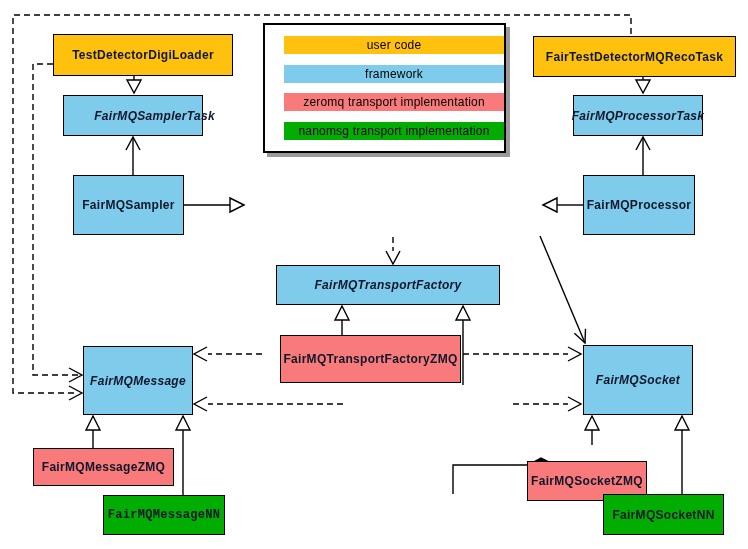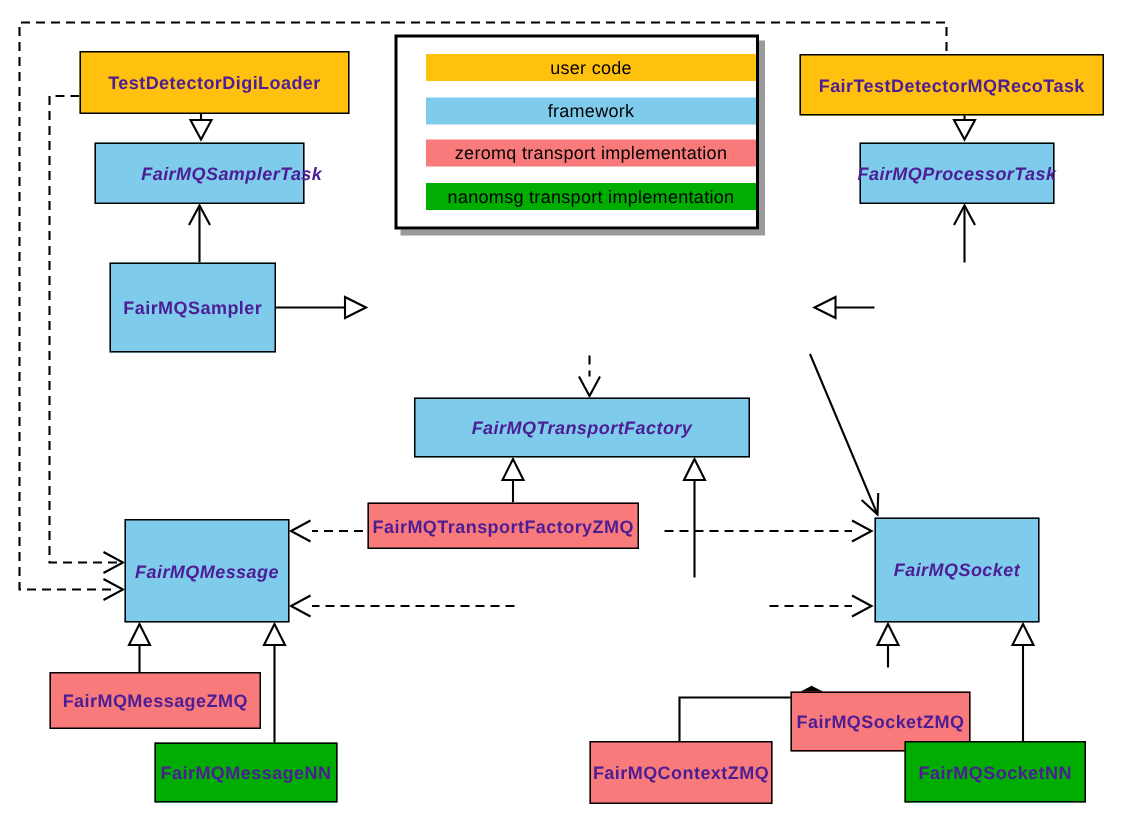--- a/index.html
+++ b/index.html
@@ -4,21 +4,21 @@
 <style>
   html,body{margin:0;padding:0;background:#fff;}
   .canvas{
     position:relative;width:748px;height:549px;background:#fff;overflow:hidden;
     font-family:"Liberation Sans",sans-serif;
   }
   .edges{position:absolute;left:0;top:0;width:748px;height:549px;}
   .node{
     position:absolute;display:flex;align-items:center;justify-content:center;
     border:1.5px solid #000;box-sizing:border-box;
-    font-weight:bold;font-size:12px;letter-spacing:.3px;color:#4c1d95;
+    font-weight:bold;font-size:12px;letter-spacing:.3px;color:#0f172a;
     text-align:center;white-space:nowrap;
   }
   .node.abstract{font-style:italic;}
   .legend{
     position:absolute;left:263px;top:23px;width:243px;height:130px;
     background:#fff;border:2px solid #000;box-sizing:border-box;
     box-shadow:4px 4px 0 #9a9a9a;
     display:flex;flex-direction:column;justify-content:space-evenly;align-items:center;padding-left:19px;
   }
   .legend-band{
@@ -100,33 +100,33 @@
 
   <div class="node" style="left: 533px; top: 36px; width: 203px; height: 41px; background-color: rgb(255, 193, 14);">FairTestDetectorMQRecoTask</div>
 
   <div class="node abstract" style="left: 63px; top: 95px; width: 140px; height: 41px; background-color: rgb(127, 203, 236); padding-left: 43px;">FairMQSamplerTask</div>
 
   <div class="node abstract" style="left: 573px; top: 95px; width: 130px; height: 41px; background-color: rgb(127, 203, 236);">FairMQProcessorTask</div>
 
   <div class="node" style="left: 73px; top: 175px; width: 111px; height: 60px; background-color: rgb(127, 203, 236);">FairMQSampler</div>
 
 
+  <div class="node" style="left: 583px; top: 175px; width: 112px; height: 60px; background-color: rgb(127, 203, 236);">FairMQProcessor</div>
 
   <div class="node abstract" style="left: 276px; top: 265px; width: 224px; height: 40px; background-color: rgb(127, 203, 236);">FairMQTransportFactory</div>
 
-  <div class="node" style="left: 245px; top: 335px; width: 181px; height: 31px; background-color: rgb(248, 122, 122);">FairMQTransportFactoryZMQ</div>
+  <div class="node" style="left: 280px; top: 335px; width: 181px; height: 48px; background-color: rgb(248, 122, 122);">FairMQTransportFactoryZMQ</div>
 
 
   <div class="node abstract" style="left: 83px; top: 346px; width: 110px; height: 69px; background-color: rgb(127, 203, 236);">FairMQMessage</div>
 
   <div class="node abstract" style="left: 583px; top: 345px; width: 110px; height: 70px; background-color: rgb(127, 203, 236);">FairMQSocket</div>
 
   <div class="node" style="left: 33px; top: 448px; width: 141px; height: 38px; background-color: rgb(248, 122, 122);">FairMQMessageZMQ</div>
 
-  <div class="node" style="left: 103px; top: 495px; width: 122px; height: 40px; background-color: rgb(0, 173, 0);">FairMQMessageNN</div>
+  <div class="node" style="left: 103px; top: 495px; width: 122px; height: 40px; background-color: rgb(0, 173, 0); font-family: Liberation Mono, monospace;">FairMQMessageNN</div>
 
-  <div class="node" style="left: 393px; top: 494px; width: 122px; height: 42px; background-color: rgb(248, 122, 122);">FairMQContextZMQ</div>
 
   <div class="node" style="left: 527px; top: 445px; width: 120px; height: 40px; background-color: rgb(248, 122, 122); margin-top: 16px;">FairMQSocketZMQ</div>
 
   <div class="node" style="left: 603px; top: 494px; width: 121px; height: 41px; background-color: rgb(0, 173, 0);">FairMQSocketNN</div>
 
 </div>
 
 </body></html>

